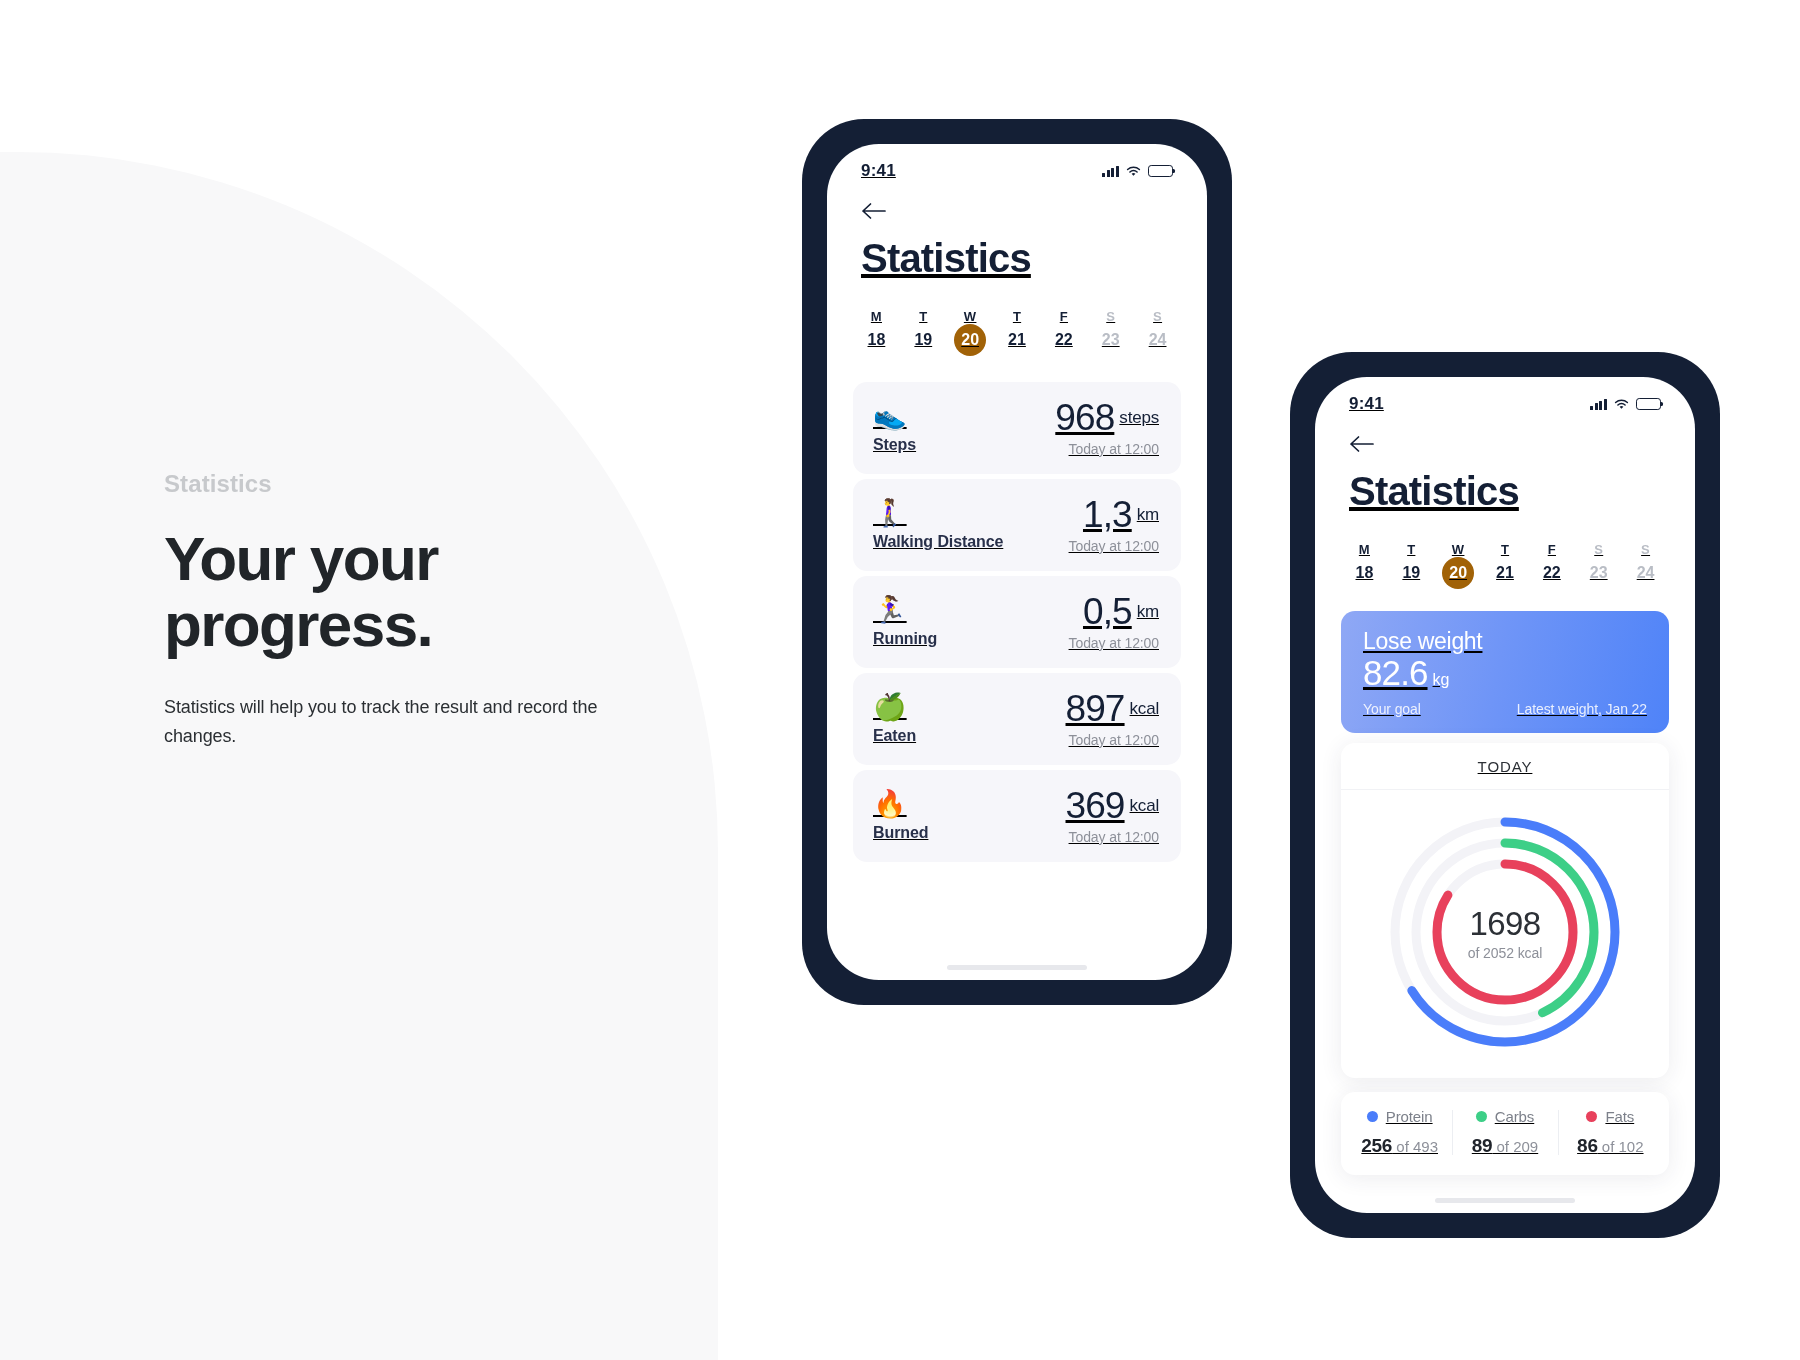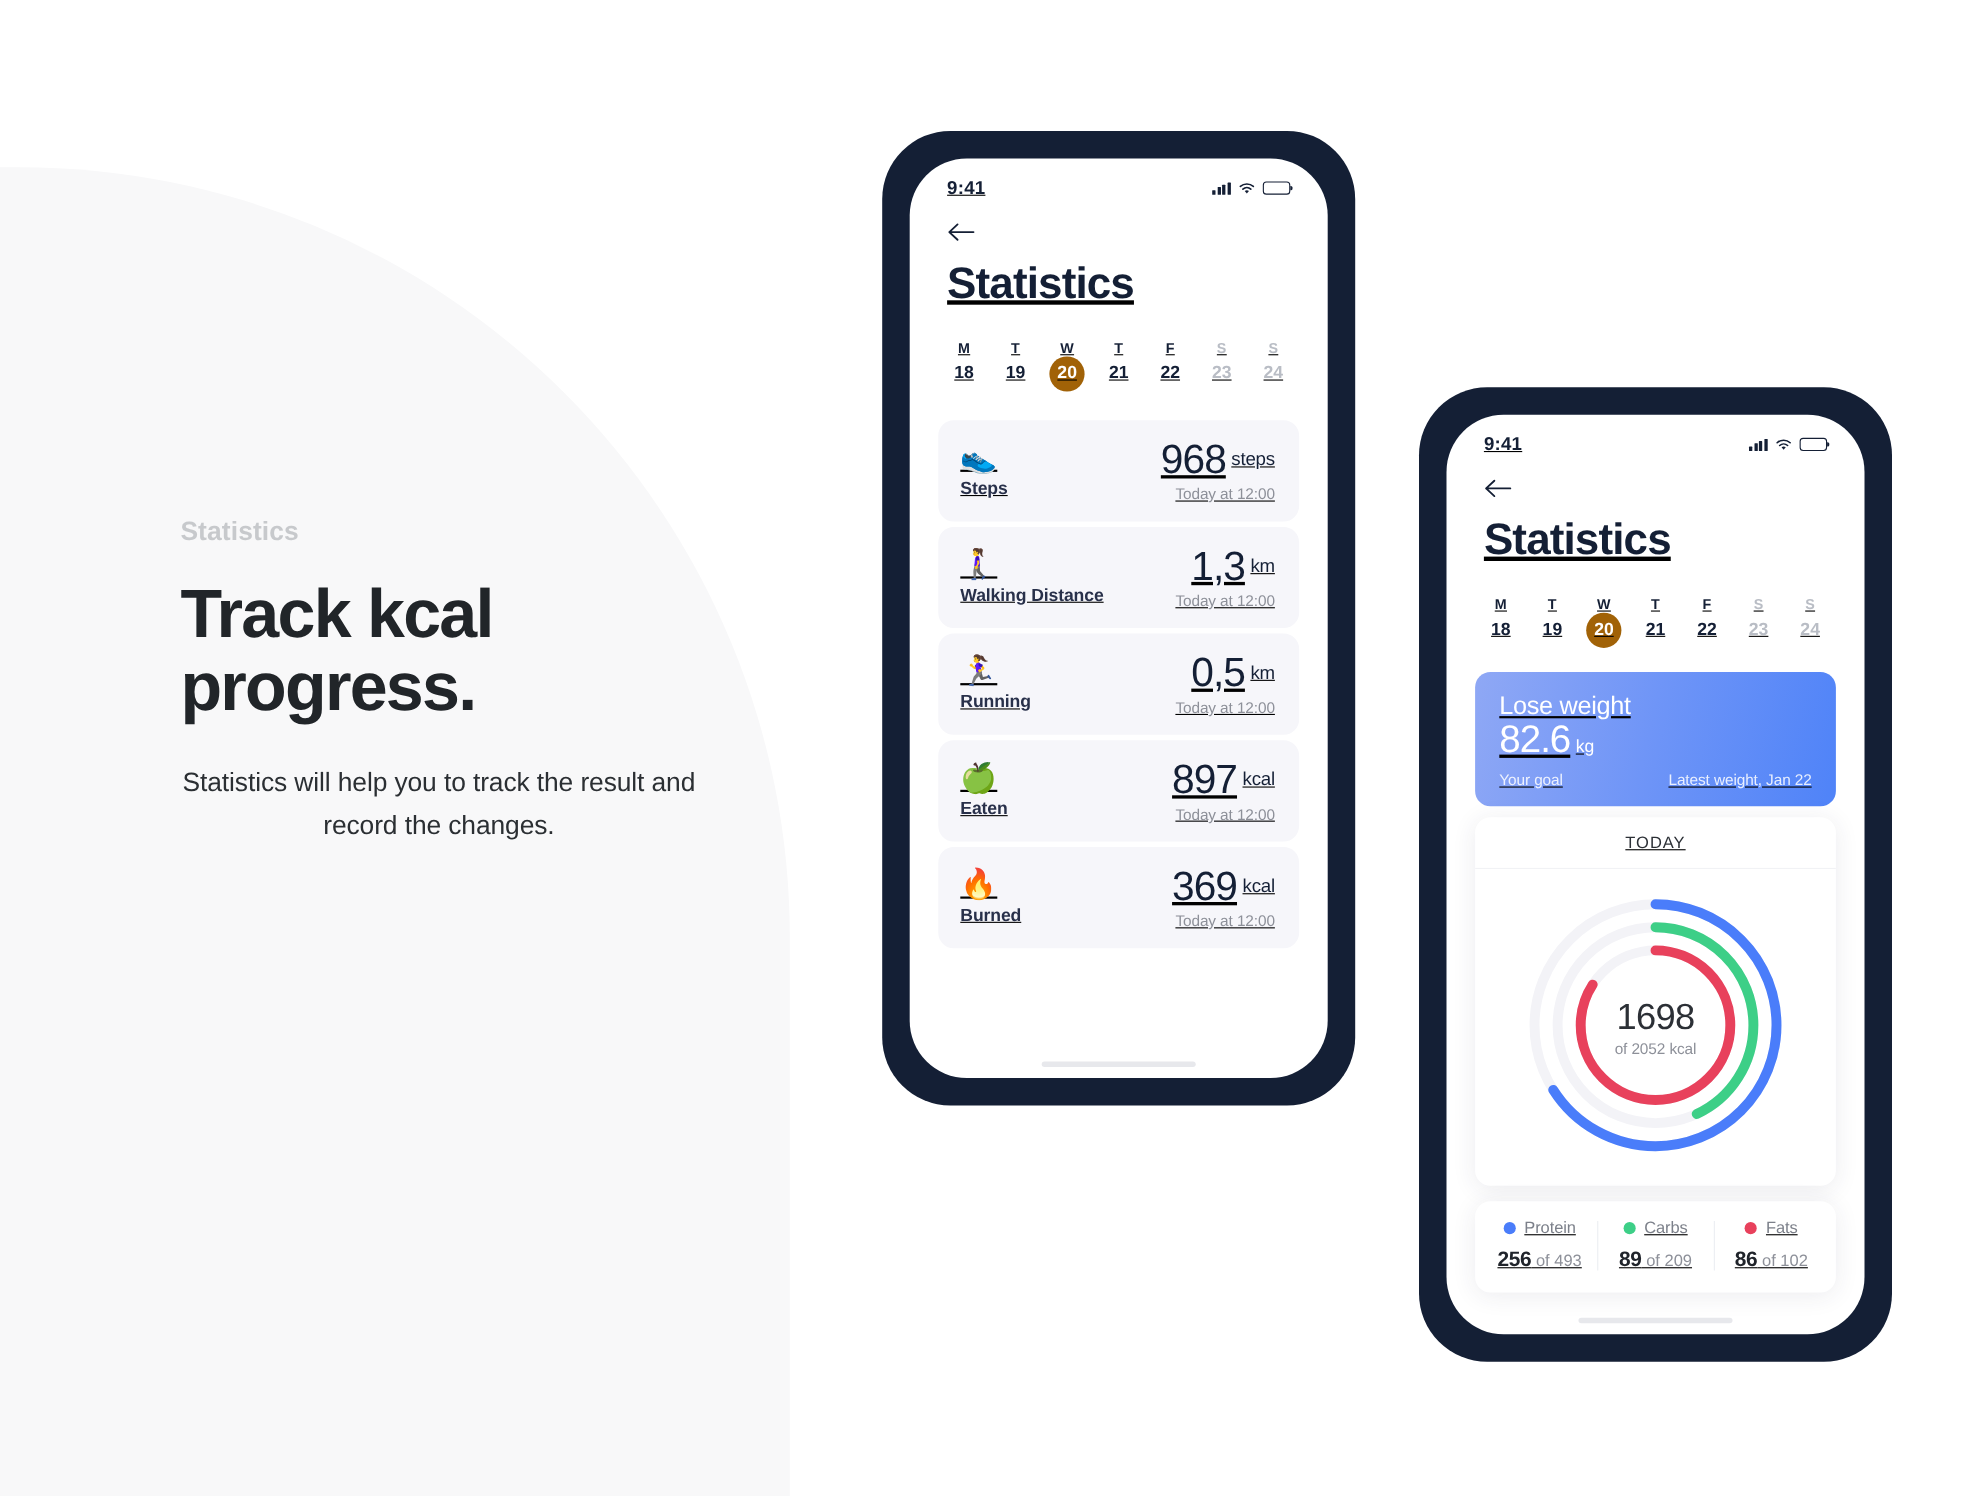--- a/index.html
+++ b/index.html
@@ -46,25 +46,24 @@
   }
   #headline {
     font-size: 62px;
     line-height: 1.07;
     font-weight: bold;
     color: #212529;
     letter-spacing: -1.6px;
     margin-bottom: 34px;
   }
   #subcopy {
-    font-size: 24px;
+    font-size: 18px;
     line-height: 1.62;
     color: #2b2f33;
     letter-spacing: -0.1px;
-    text-align: center;
   }
 
   
   .phone {
     position: absolute;
     background: #141f35;
     border-radius: 62px;
     padding: 25px;
     z-index: 3;
     text-decoration: underline;
@@ -332,21 +331,21 @@
   }
 </style>
 </head>
 <body>
 
 <div id="bg-shape"></div>
 
 <div id="left-copy">
   <div id="eyebrow">Statistics</div>
   <h1 id="headline">
-    <span>Track kcal</span><br>
+    <span>Your your</span><br>
     <span>progress.</span>
   </h1>
   <p id="subcopy">Statistics will help you to track the result and record the changes.</p>
 </div>
 
 <div class="phone" id="phone-one">
   <div class="phone-screen">
 
     <div class="status-bar">
       <span class="status-time">9:41</span>

